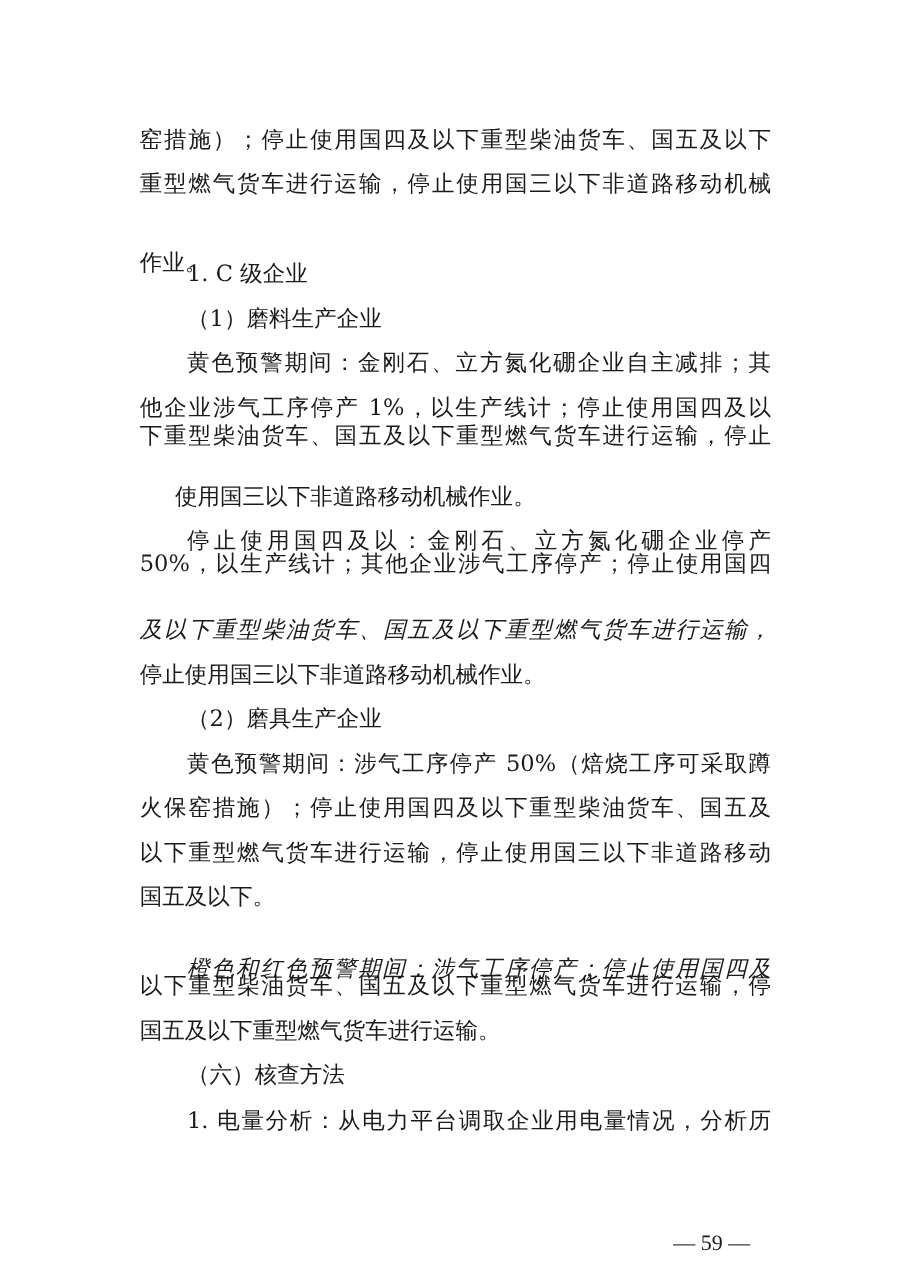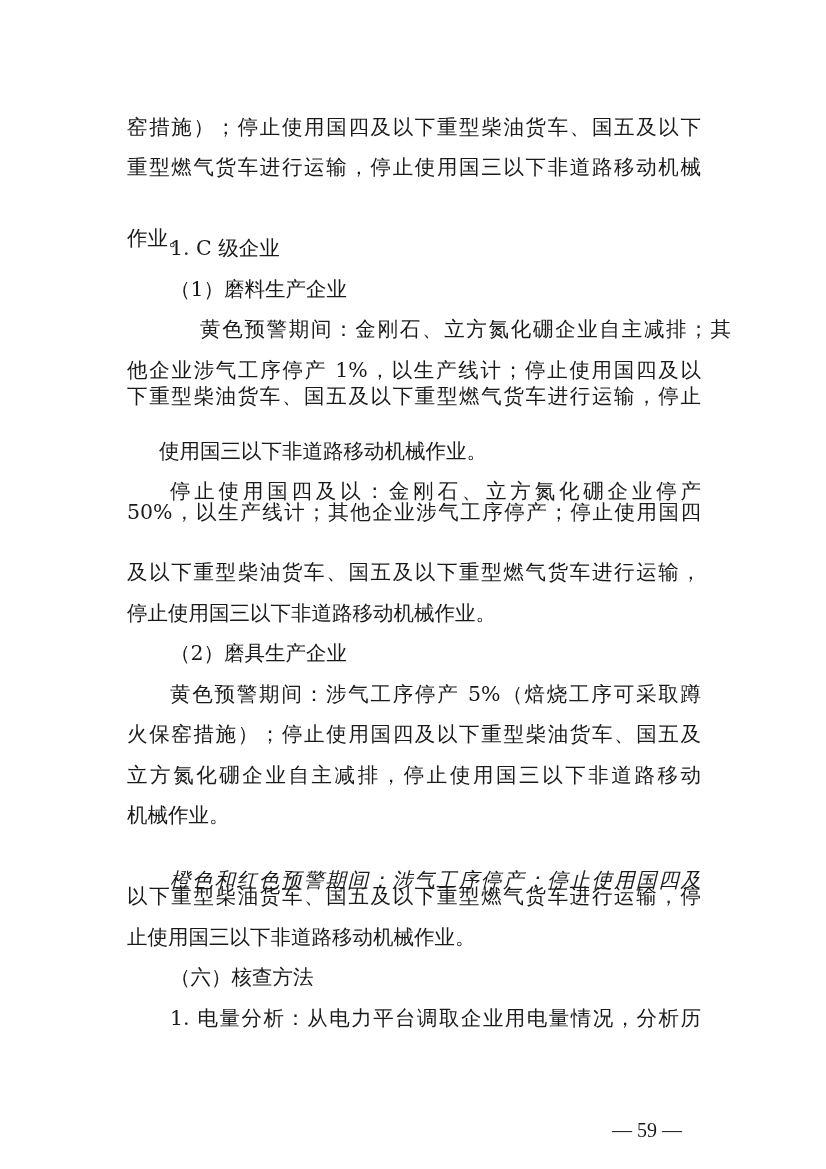--- a/index.html
+++ b/index.html
@@ -16,33 +16,33 @@
 </head>
 <body>
 
 <div class="page">
   <div id="body-text">
       <div class="line" style="top: 115px;">窑措施）；停止使用国四及以下重型柴油货车、国五及以下</div>
       <div class="line" style="top: 155px;">重型燃气货车进行运输，停止使用国三以下非道路移动机械</div>
       <div class="line last" style="top: 196px; margin-top: 30px;">作业。</div>
       <div class="line indent last" style="top: 236px;">1. C 级企业</div>
       <div class="line indent last" style="top: 277px;">（1）磨料生产企业</div>
-      <div class="line indent" style="top: 317px; margin-left: 30px;">黄色预警期间：金刚石、立方氮化硼企业自主减排；其</div>
+      <div class="line indent" style="top: 317px;">黄色预警期间：金刚石、立方氮化硼企业自主减排；其</div>
       <div class="line" style="top: 358px;">他企业涉气工序停产 1%，以生产线计；停止使用国四及以</div>
       <div class="line" style="top: 384px;">下重型柴油货车、国五及以下重型燃气货车进行运输，停止</div>
       <div class="line last" style="top: 439px; margin-left: 32px;">使用国三以下非道路移动机械作业。</div>
       <div class="line indent" style="top: 479px;">停止使用国四及以：金刚石、立方氮化硼企业停产</div>
       <div class="line" style="top: 500px;">50%，以生产线计；其他企业涉气工序停产；停止使用国四</div>
-      <div class="line" style="top: 560px;">及以下重型柴油货车、国五及以下重型燃气货车进行运输，</div>
+      <div class="line" style="top: 560px; font-style: italic;">及以下重型柴油货车、国五及以下重型燃气货车进行运输，</div>
       <div class="line last" style="top: 601px;">停止使用国三以下非道路移动机械作业。</div>
       <div class="line indent last" style="top: 641px;">（2）磨具生产企业</div>
-      <div class="line indent" style="top: 682px;">黄色预警期间：涉气工序停产 5%（焙烧工序可采取蹲</div>
+      <div class="line indent" style="top: 682px;">黄色预警期间：涉气工序停产 50%（焙烧工序可采取蹲</div>
       <div class="line" style="top: 722px;">火保窑措施）；停止使用国四及以下重型柴油货车、国五及</div>
-      <div class="line" style="top: 763px;">立方氮化硼企业自主减排，停止使用国三以下非道路移动</div>
-      <div class="line last" style="top: 803px;">机械作业。</div>
+      <div class="line" style="top: 763px;">以下重型燃气货车进行运输，停止使用国三以下非道路移动</div>
+      <div class="line last" style="top: 803px;">国五及以下。</div>
       <div class="line indent" style="top: 868px; font-style: italic;">橙色和红色预警期间：涉气工序停产；停止使用国四及</div>
       <div class="line" style="top: 884px;">以下重型柴油货车、国五及以下重型燃气货车进行运输，停</div>
-      <div class="line last" style="top: 925px;">止使用国三以下非道路移动机械作业。</div>
+      <div class="line last" style="top: 925px;">国五及以下重型燃气货车进行运输。</div>
       <div class="line indent last" style="top: 965px;">（六）核查方法</div>
       <div class="line indent" style="top: 1006px;">1. 电量分析：从电力平台调取企业用电量情况，分析历</div>
     </div>
   <div class="pagenum">— 59 —</div>
 </div>
 
 </body></html>

